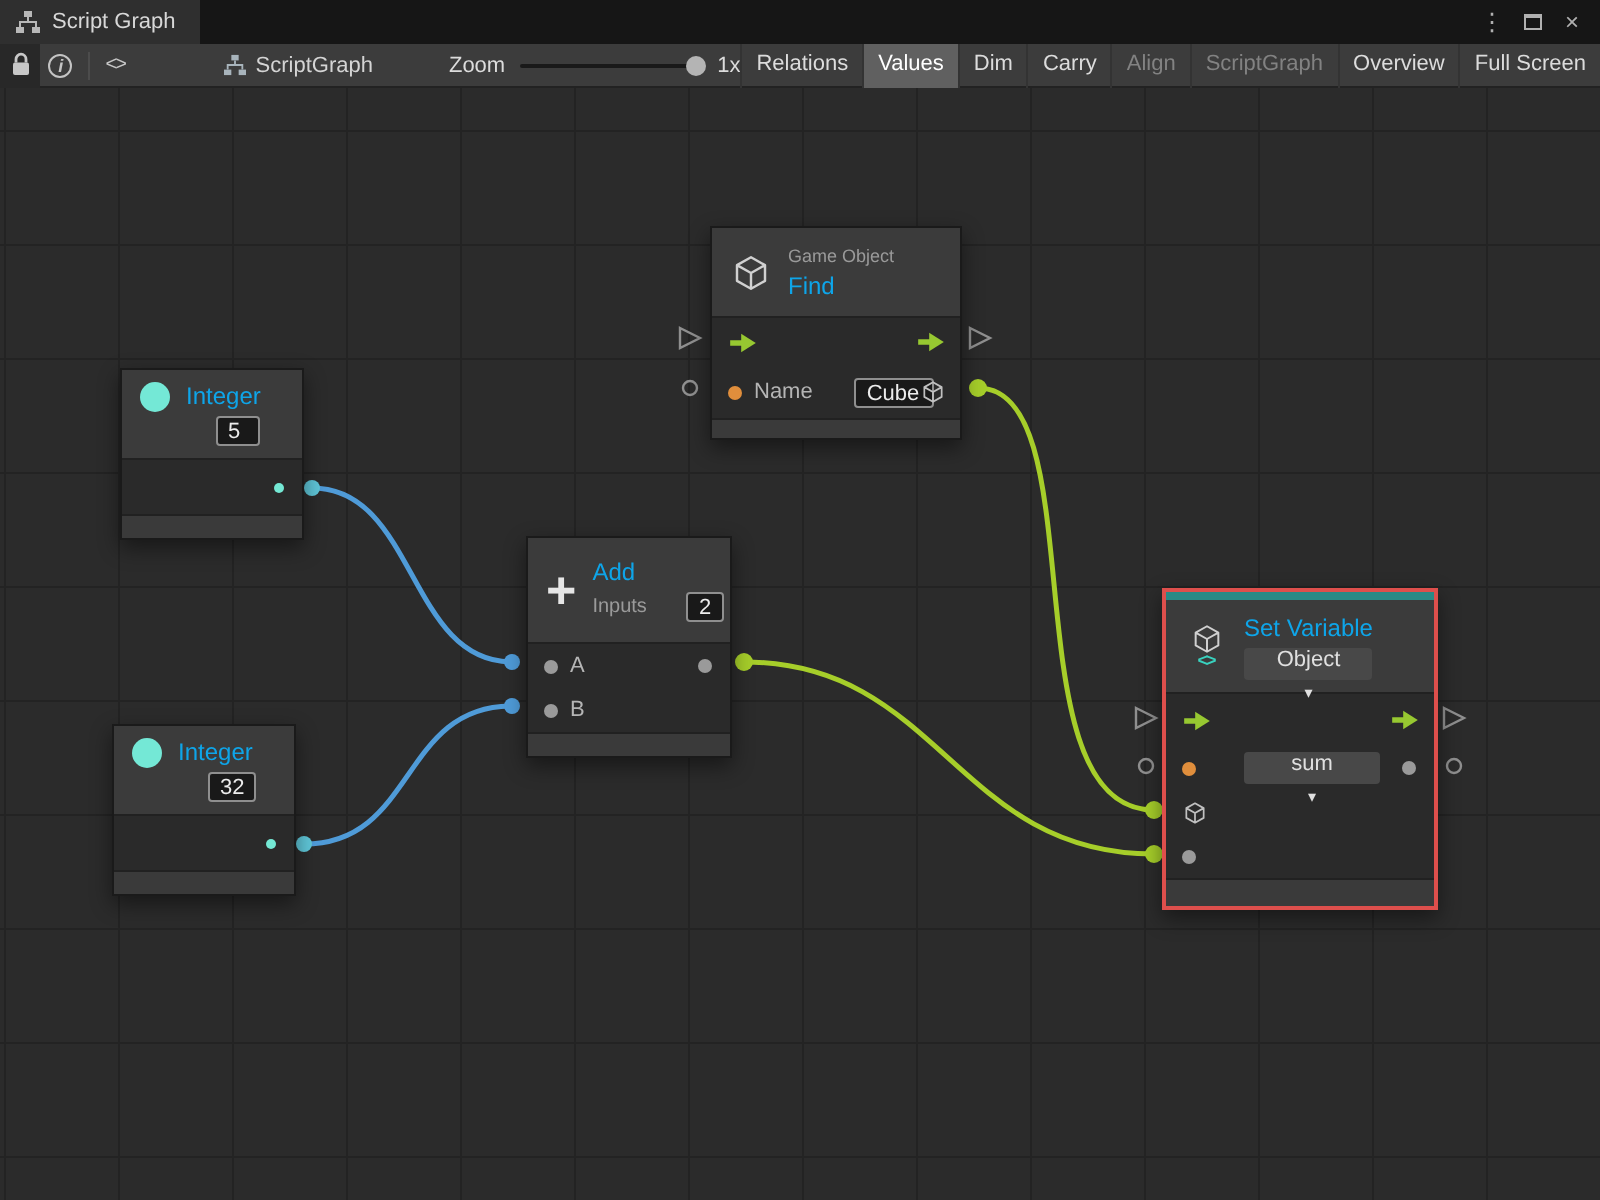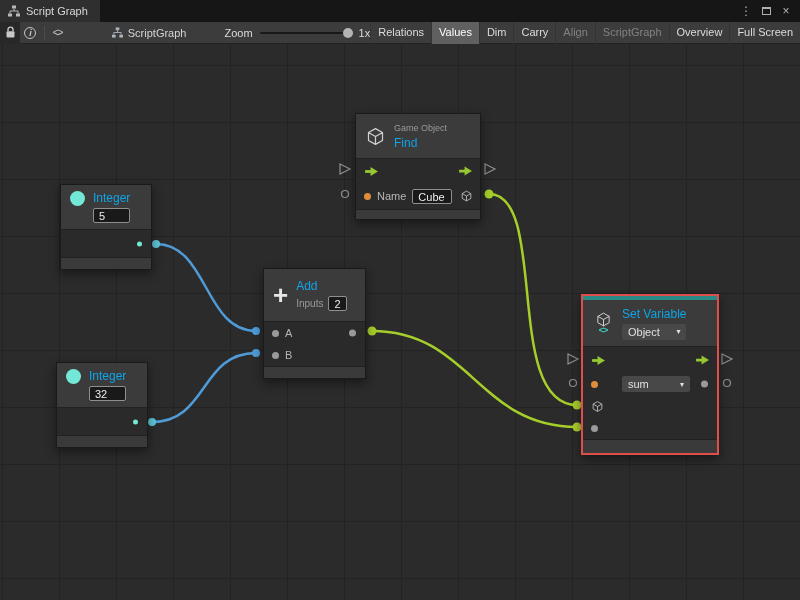--- a/index.html
+++ b/index.html
@@ -45,23 +45,23 @@
   .node { position:absolute; z-index:2; background:#313131; border:1px solid #1a1a1a;
           box-shadow:0 4px 10px rgba(0,0,0,.45); color:#d8d8d8; font-size:11px; }
   .node-header { background:#3b3b3b; display:flex; align-items:center; gap:8px; padding:6px 9px; }
   .hdr-col { display:flex; flex-direction:column; gap:3px; }
   .node-title { font-size:12px; color:#0ea5e9; }
   .node-cat { font-size:9px; color:#9a9a9a; }
   .node-body { background:#2a2a2a; border-top:1px solid #212121; }
   .node-footer { background:#3a3a3a; border-top:1px solid #212121; }
 
   .field { display:inline-block; background:#191919; border:1px solid #8f8f8f; border-radius:2px;
-           padding:0 5px; height:15px; line-height:14px; color:#ececec; font-size:11px; }
+           padding:0 5px; height:15px; line-height:14px; color:#ececec; font-size:11px;margin-left:15px; }
   .dropdown { display:inline-flex; align-items:center; justify-content:space-between; gap:6px;
-              background:#484848; border-radius:2px; padding:0 6px; height:16px; color:#e0e0e0; font-size:11px; }
+              background:#484848; border-radius:2px; padding:0 6px; height:16px; color:#e0e0e0; font-size:11px;flex-direction:column; }
 
   .prow { position:relative; display:flex; align-items:center; gap:6px; padding:0 8px; }
   .dot { width:7px; height:7px; border-radius:50%; flex:0 0 auto; }
   .dot.gray { background:#9a9a9a; }
   .dot.orange { background:#e08e3c; }
   .dot.teal { background:#74e8d4; }
   .dot-out { position:absolute; right:9px; top:50%; transform:translateY(-50%); }
   .arrow-out { position:absolute; right:7px; top:50%; transform:translateY(-50%); }
   .cube-out { position:absolute; right:7px; top:50%; transform:translateY(-50%); }
   .plabel { color:#b5b5b5; }

